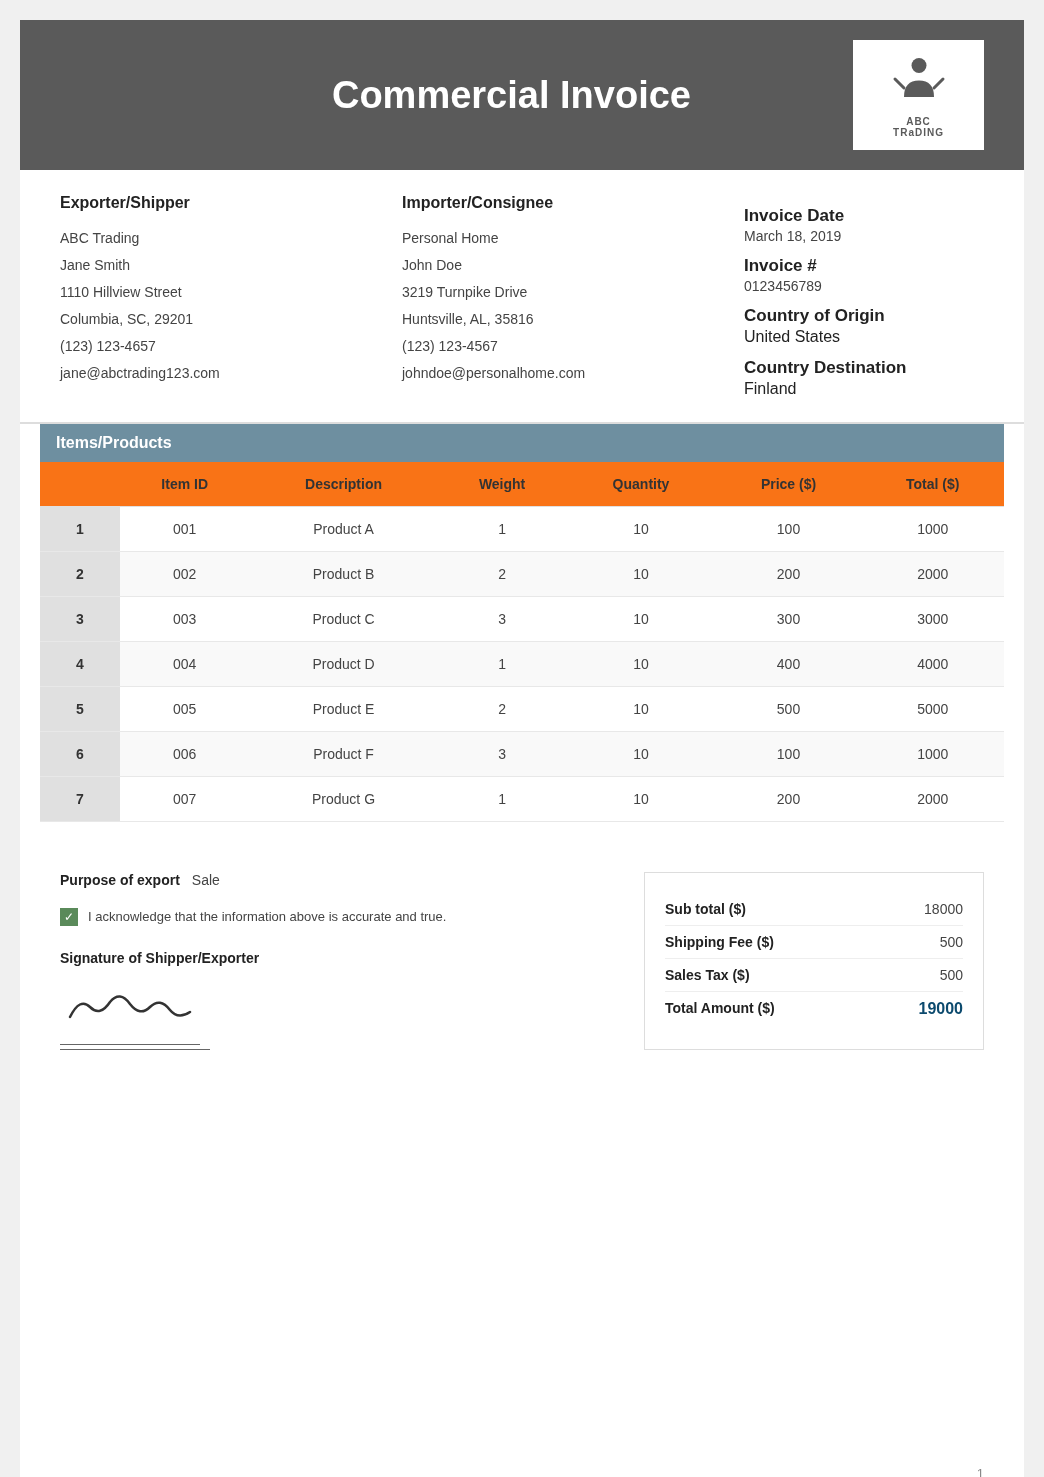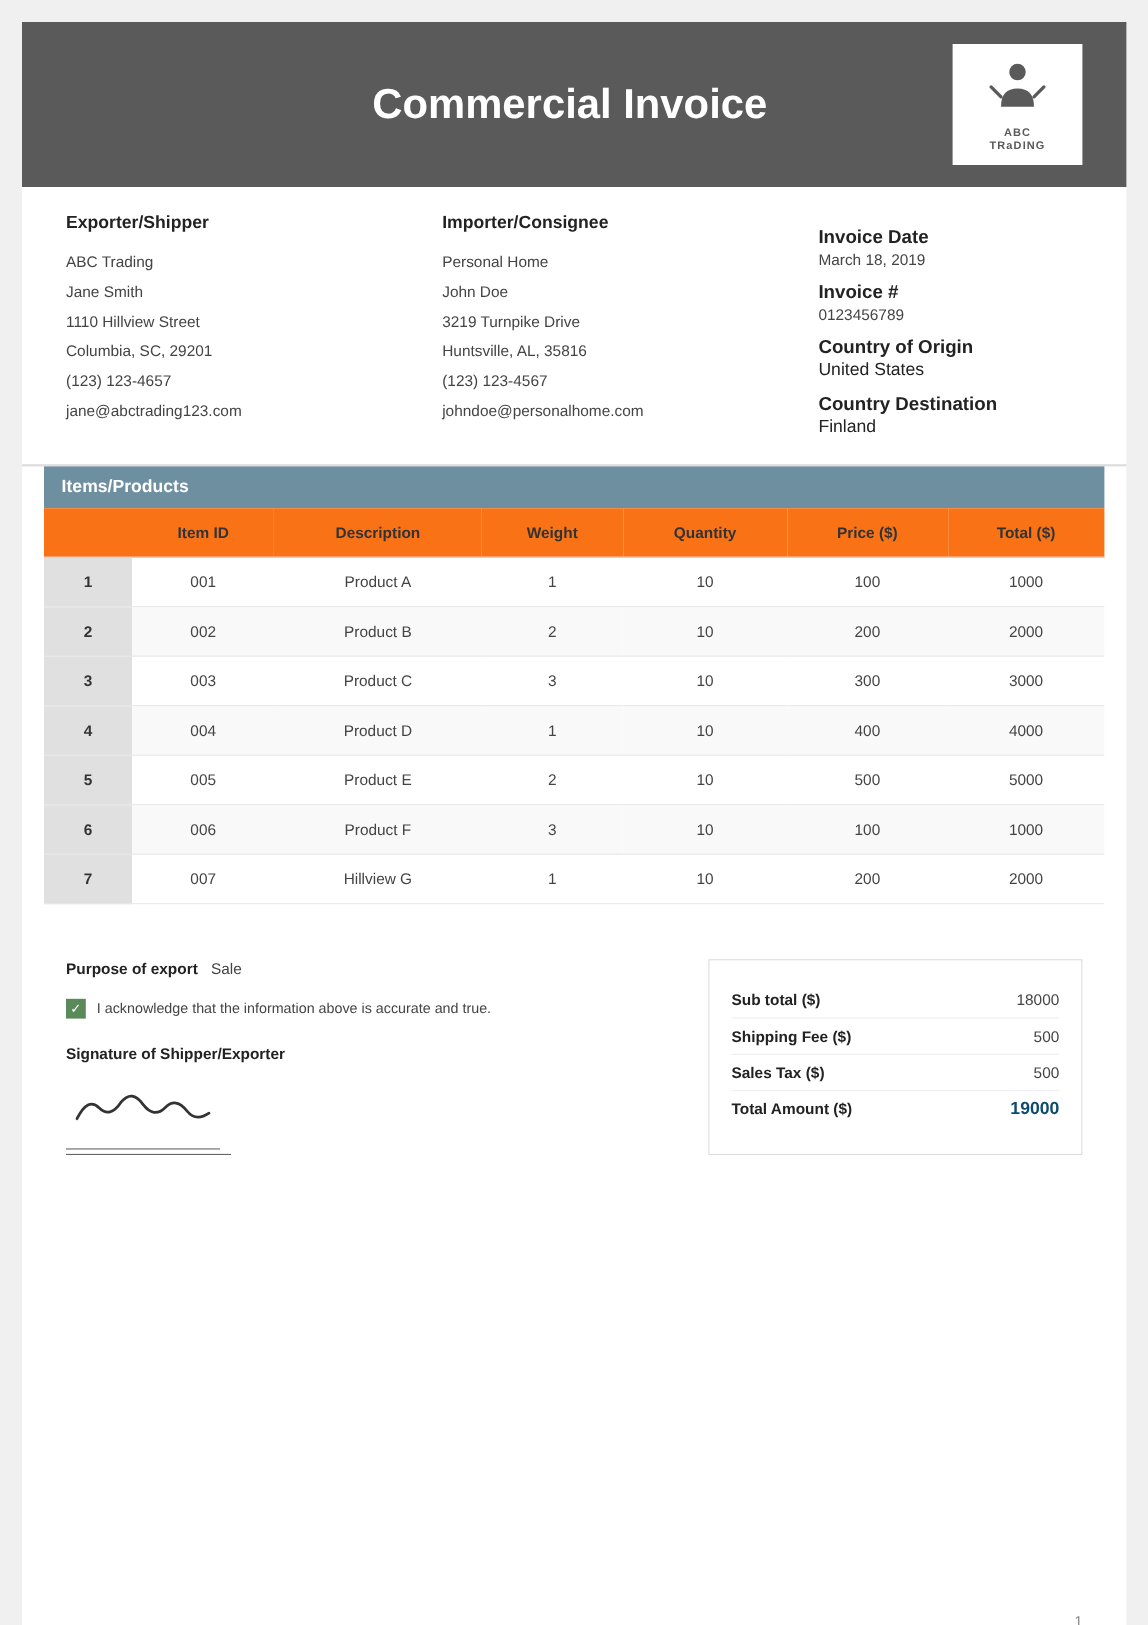--- a/index.html
+++ b/index.html
@@ -29,21 +29,21 @@
       min-height: 130px;
     }
     .header-title {
       font-size: 38px;
       font-weight: bold;
       color: #fff;
       flex: 1;
       text-align: center;
     }
     .logo-box {
-      width: 118px;
+      width: 131px;
       height: 110px;
       background: #fff;
       display: flex;
       flex-direction: column;
       align-items: center;
       justify-content: center;
       flex-shrink: 0;
     }
     .logo-text {
       font-size: 10px;
@@ -387,21 +387,21 @@
       <td>006</td>
       <td>Product F</td>
       <td>3</td>
       <td>10</td>
       <td>100</td>
       <td>1000</td>
     </tr>
           <tr>
       <td class="row-num" style="background:#e0e0e0; font-weight:bold;">7</td>
       <td>007</td>
-      <td>Hillview G</td>
+      <td>Product G</td>
       <td>1</td>
       <td>10</td>
       <td>200</td>
       <td>2000</td>
     </tr>
         </tbody>
     </table>
   </div>
 
   <div class="bottom-section">

